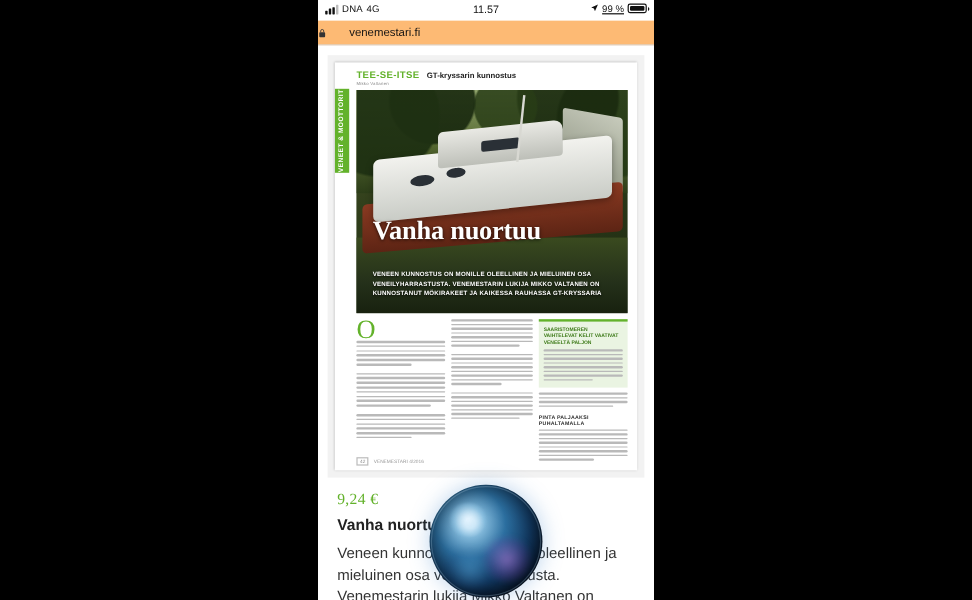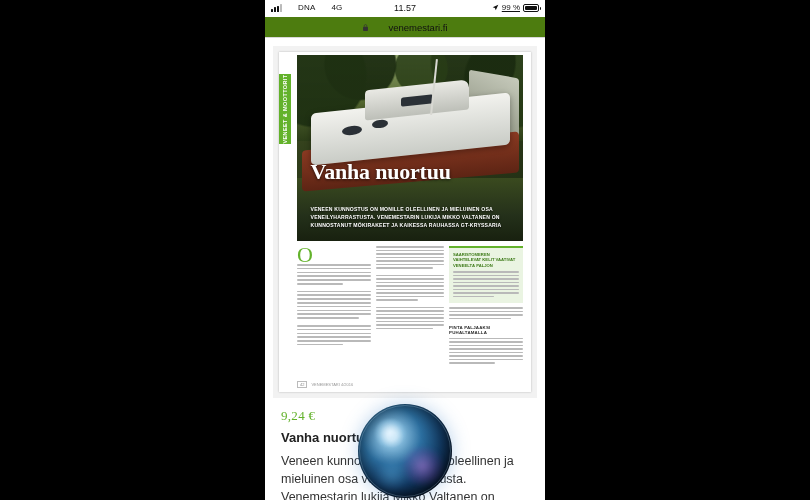--- a/index.html
+++ b/index.html
@@ -37,21 +37,21 @@
     color: #111;
     display: flex;
     align-items: center;
   }
   .sb-left {
     position: absolute;
     left: 6px;
     top: 3px;
     display: flex;
     align-items: center;
-    gap: 16px;
+    gap: 3px;
   }
   .signal-bars {
     display: flex;
     align-items: flex-end;
     gap: 1px;
     height: 8px;
   }
   .signal-bars i {
     display: block;
     width: 2px;
@@ -70,21 +70,20 @@
     text-align: center;
     top: 3px;
     font-size: 9px;
     font-weight: 400;
   }
   .sb-right {
     position: absolute;
     right: 6px;
     top: 3px;
     display: flex;
-    align-items: center;
     gap: 3px;
     font-size: 8px;
     text-decoration: underline;
   }
   .loc-icon {
     width: 7px; height: 7px;
     display: inline-block;
   }
   .battery {
     width: 16px;
@@ -107,25 +106,24 @@
   }
   .battery i {
     display: block;
     height: 100%;
     background: #111;
     border-radius: 1px;
   }
   
   .urlbar {
     height: 20px;
-    background: #4d7c0f;
+    background: #fdba74;
     border-bottom: 1px solid #d8d8d8;
     display: flex;
     align-items: center;
-    justify-content: center;
     gap: 19px;
   }
   .lock-icon { width: 7px; height: 9px; display: block; }
   .url-text {
     font-size: 9.5px;
     color: #111;
   }
   
   .content {
     position: relative;
@@ -474,20 +472,27 @@
 
     <div class="content">
 
       <div class="mag-wrap">
         <div class="page">
 
           <div class="tab-vert">
             <span>VENEET &amp; MOOTTORIT</span>
           </div>
 
+          <div class="page-head">
+            <div class="kicker">
+              <span>TEE-SE-ITSE</span>
+              <span class="sub">Mikko Valtanen</span>
+            </div>
+            <div class="headline-small">GT-kryssarin kunnostus</div>
+          </div>
 
           <div class="photo">
             <div class="sky"></div>
             <div class="trees"></div>
             <div class="ground"></div>
             <div class="tarp"></div>
             <div class="hullred"></div>
             <div class="hullwhite"></div>
             <div class="cabin"></div>
             <div class="window w1"></div>

